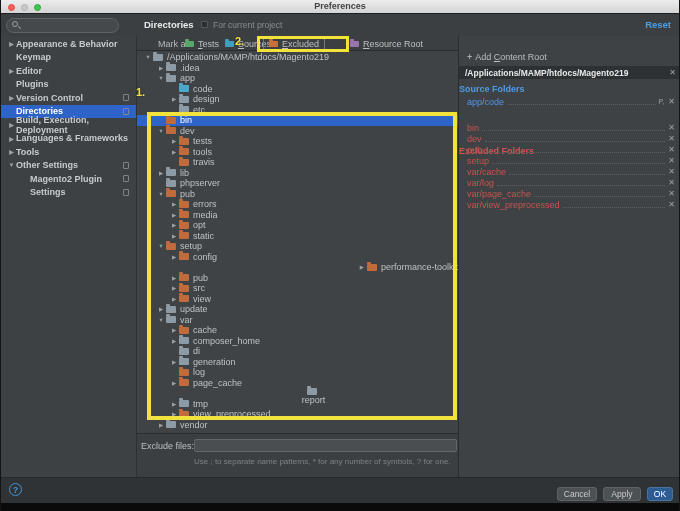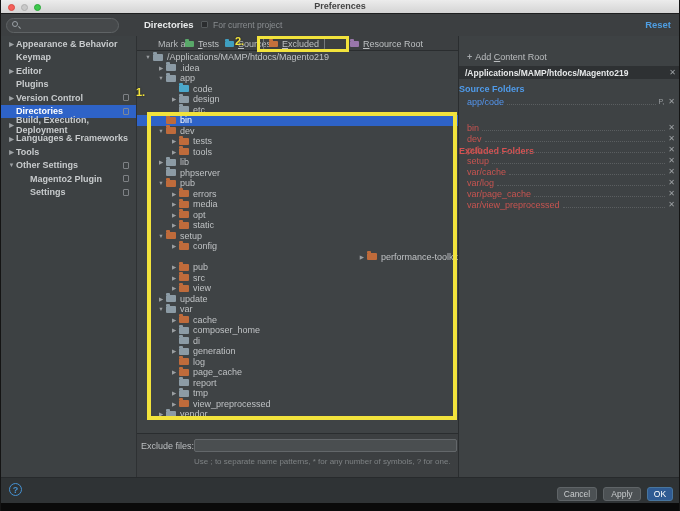--- a/index.html
+++ b/index.html
@@ -246,20 +246,25 @@
         <div class="trow" style="padding-left: 32px;">
           <span class="arr">▶</span>
           <span class="fold" style="background: rgb(191, 107, 59);"></span>
           <span>tests</span>
         </div>
         <div class="trow" style="padding-left: 32px;">
           <span class="arr">▶</span>
           <span class="fold" style="background: rgb(191, 107, 59);"></span>
           <span>tools</span>
         </div>
+        <div class="trow" style="padding-left: 32px;">
+          <span class="arr"></span>
+          <span class="fold" style="background: rgb(191, 107, 59);"></span>
+          <span>travis</span>
+        </div>
         <div class="trow" style="padding-left: 19px;">
           <span class="arr">▶</span>
           <span class="fold" style="background: rgb(140, 155, 165);"></span>
           <span>lib</span>
         </div>
         <div class="trow" style="padding-left: 19px;">
           <span class="arr"></span>
           <span class="fold" style="background: rgb(140, 155, 165);"></span>
           <span>phpserver</span>
         </div>
@@ -351,21 +356,21 @@
         <div class="trow" style="padding-left: 32px;">
           <span class="arr"></span>
           <span class="fold" style="background: rgb(191, 107, 59);"></span>
           <span>log</span>
         </div>
         <div class="trow" style="padding-left: 32px;">
           <span class="arr">▶</span>
           <span class="fold" style="background: rgb(191, 107, 59);"></span>
           <span>page_cache</span>
         </div>
-        <div class="trow" style="padding-left: 32px;">
+        <div class="trow" style="padding-left: 32px; flex-direction: column;">
           <span class="arr"></span>
           <span class="fold" style="background: rgb(140, 155, 165);"></span>
           <span>report</span>
         </div>
         <div class="trow" style="padding-left: 32px;">
           <span class="arr">▶</span>
           <span class="fold" style="background: rgb(140, 155, 165);"></span>
           <span>tmp</span>
         </div>
         <div class="trow" style="padding-left: 32px;">

